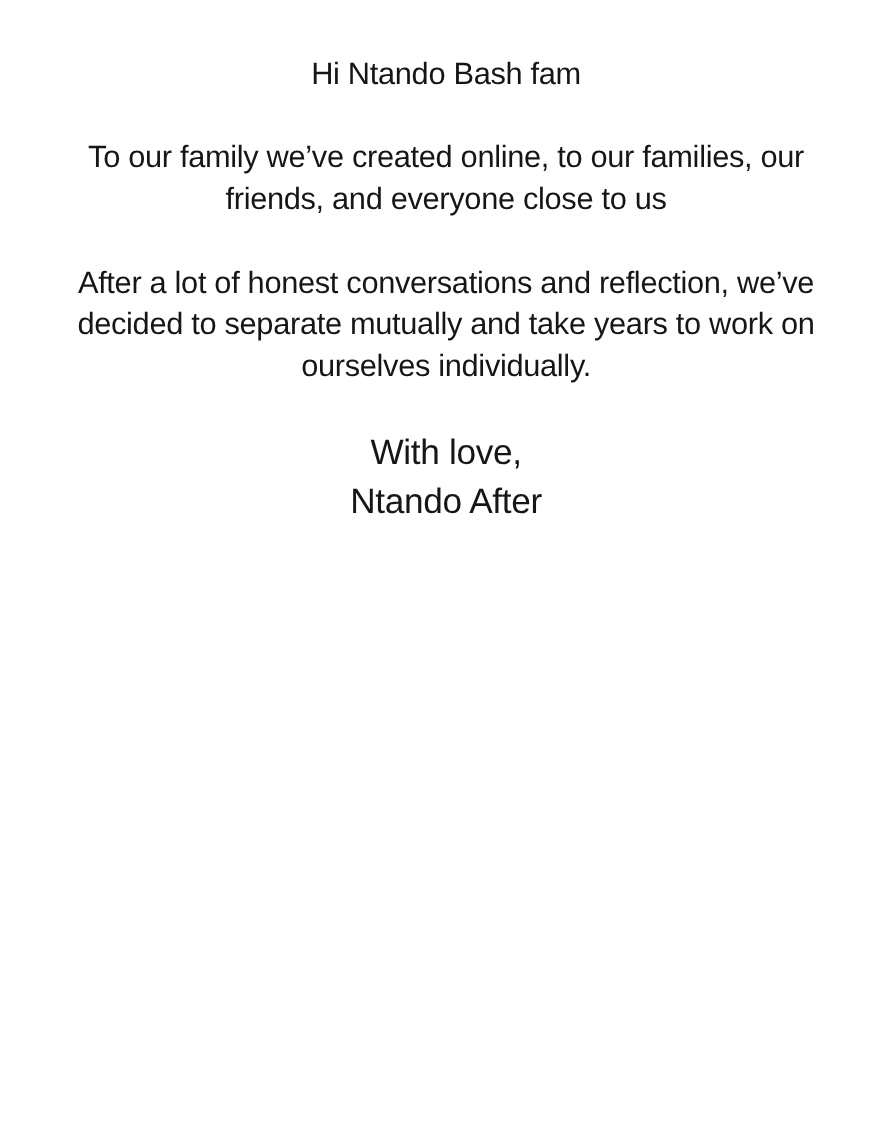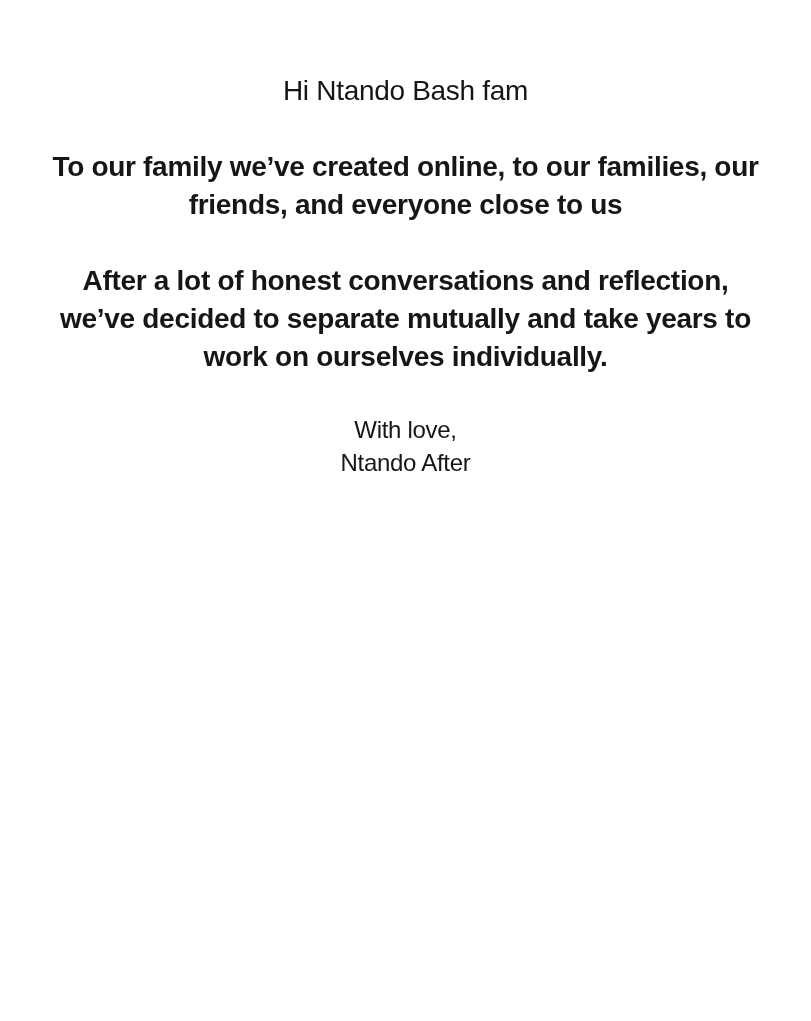--- a/index.html
+++ b/index.html
@@ -10,40 +10,40 @@
     width: 811px;
     height: 1021px;
     background: #ffffff;
     font-family: "Liberation Sans", sans-serif;
     color: #161616;
     overflow: hidden;
   }
   .statement {
     width: 716px;
     margin: 0 auto;
-    padding-top: 72px;
+    padding-top: 48px;
     text-align: center;
   }
   .greeting {
     font-size: 28px;
     font-weight: 400;
     line-height: 1.36;
     letter-spacing: -0.3px;
     margin: 0 0 38px 0;
   }
   .para {
     font-size: 28px;
-    font-weight: 700;
+    font-weight: 400;
     line-height: 1.36;
     letter-spacing: -0.3px;
     margin: 0 0 38px 0;
     white-space: pre-line;
   }
   .closing {
-    font-size: 24px;
+    font-size: 32px;
     font-weight: 400;
     line-height: 1.36;
     letter-spacing: -0.3px;
     margin: 0;
   }
 </style>
 </head>
 <body>
 
 <div class="statement">

